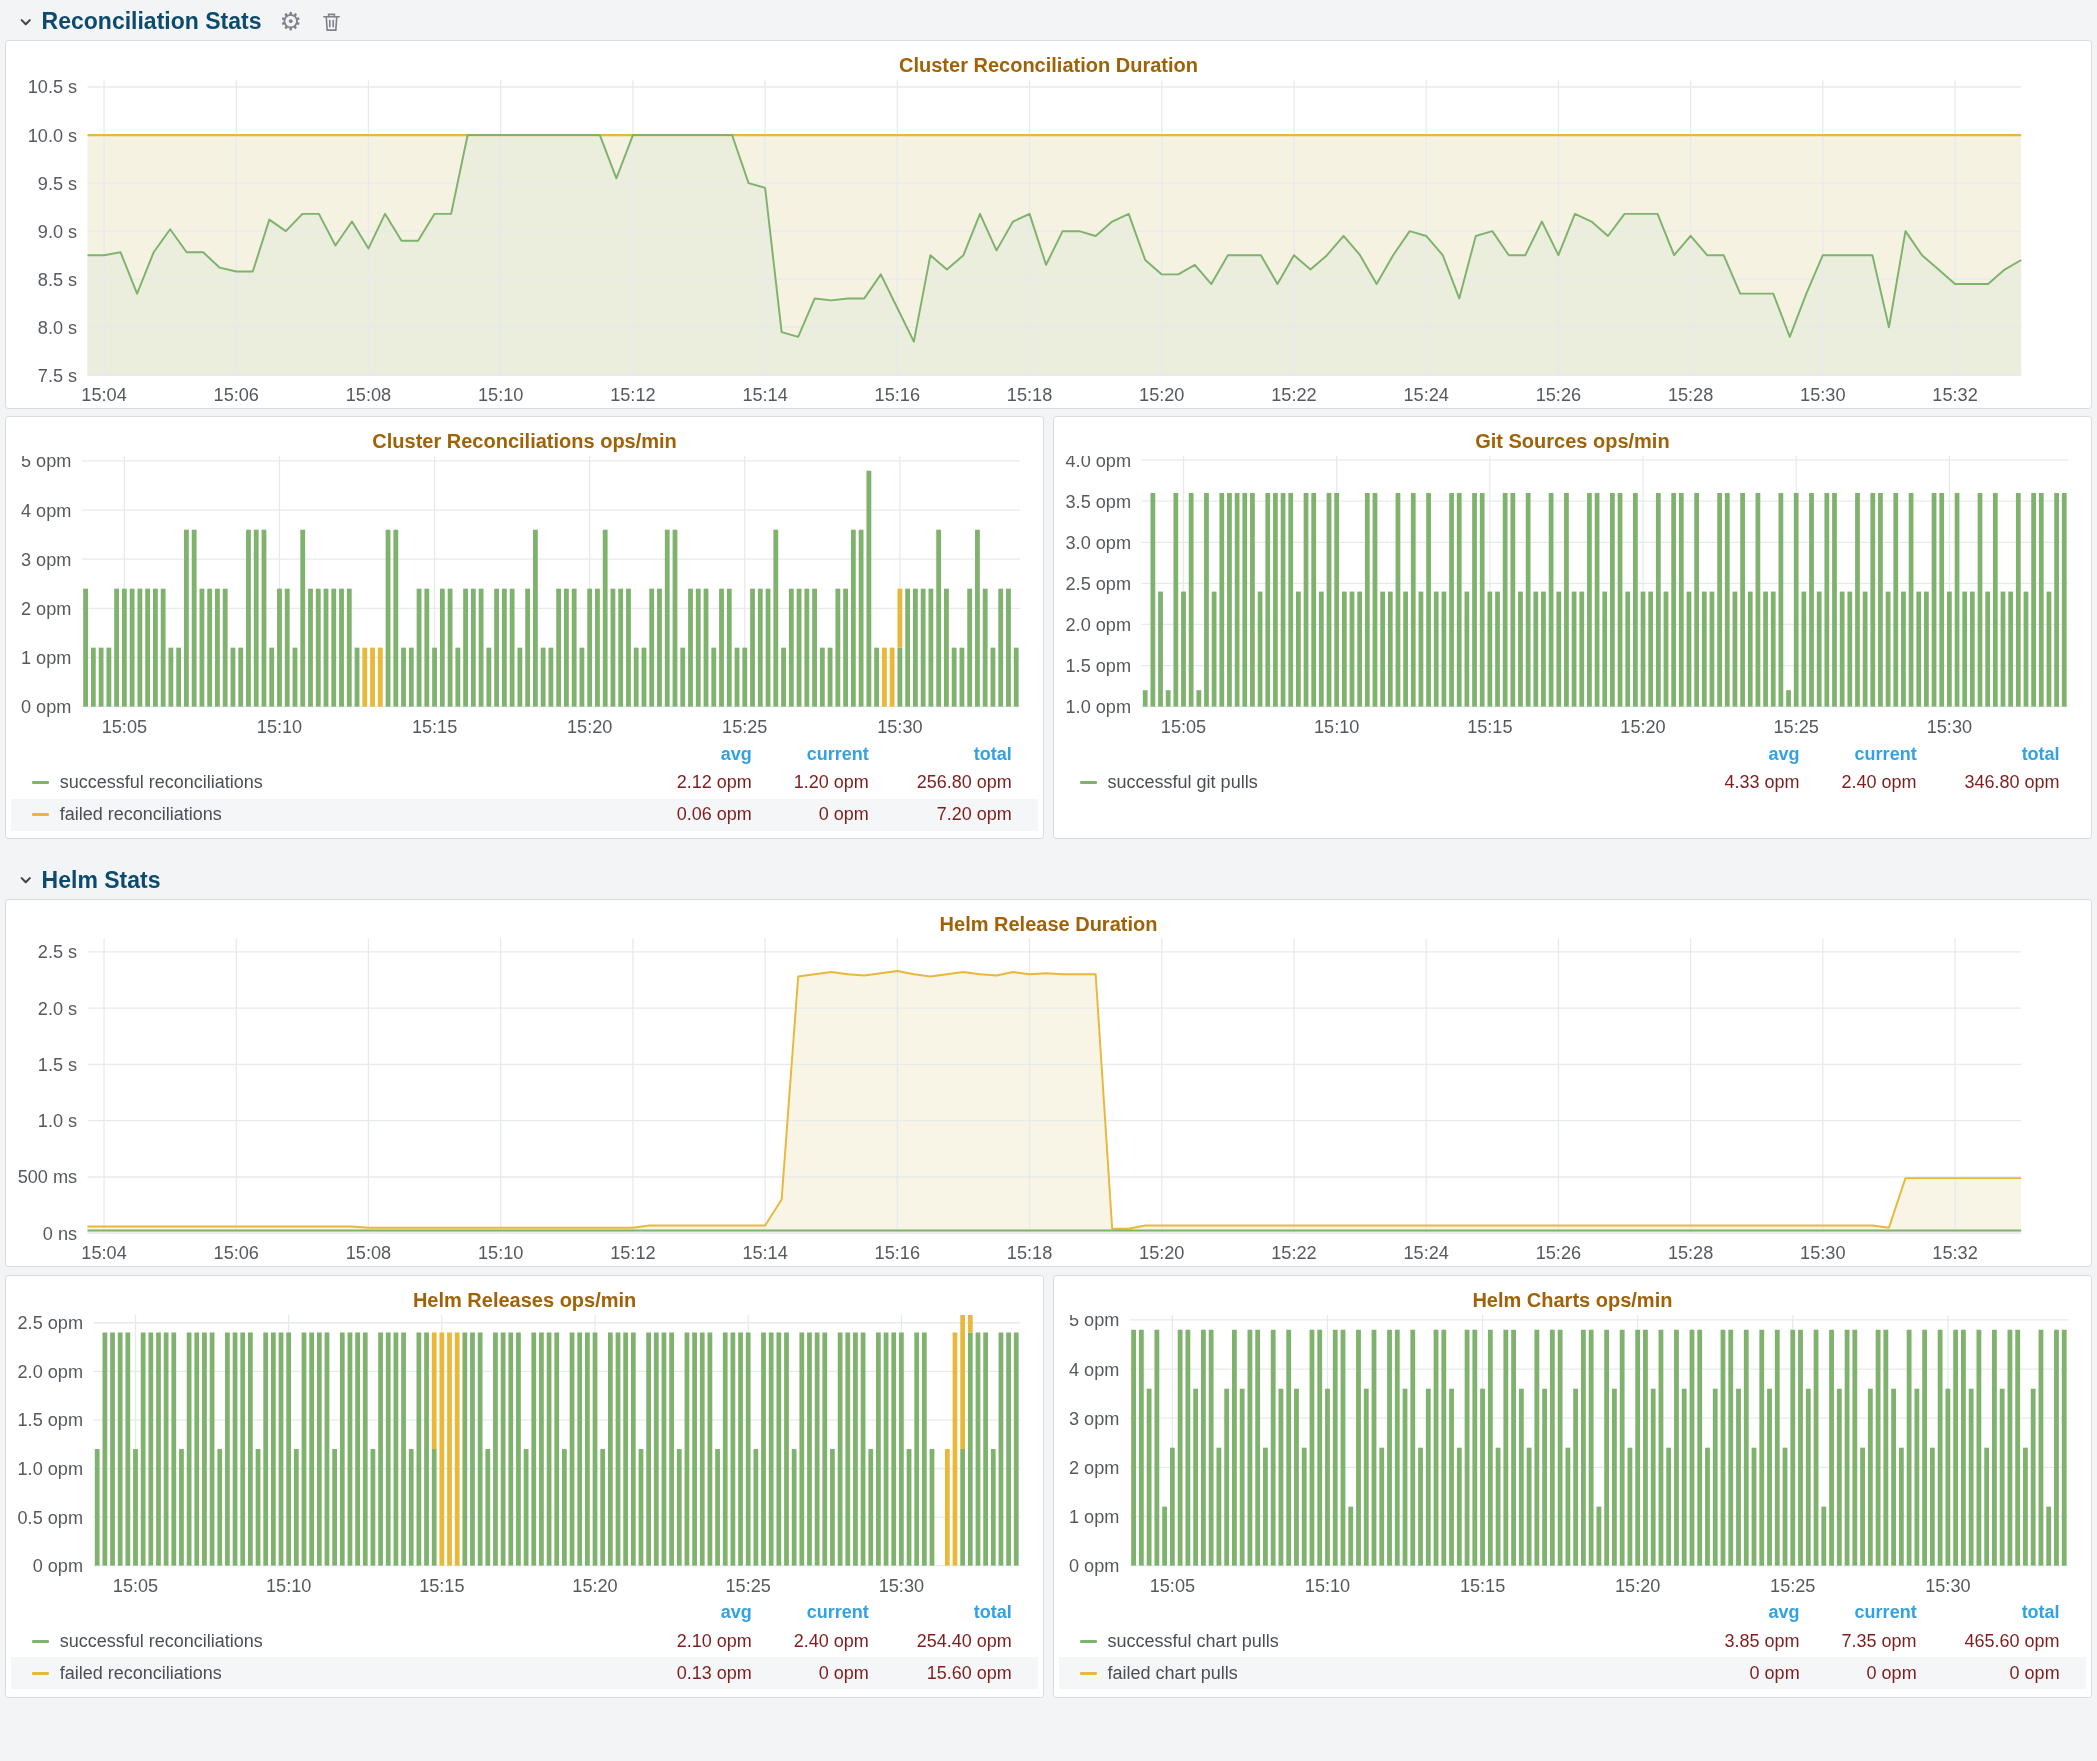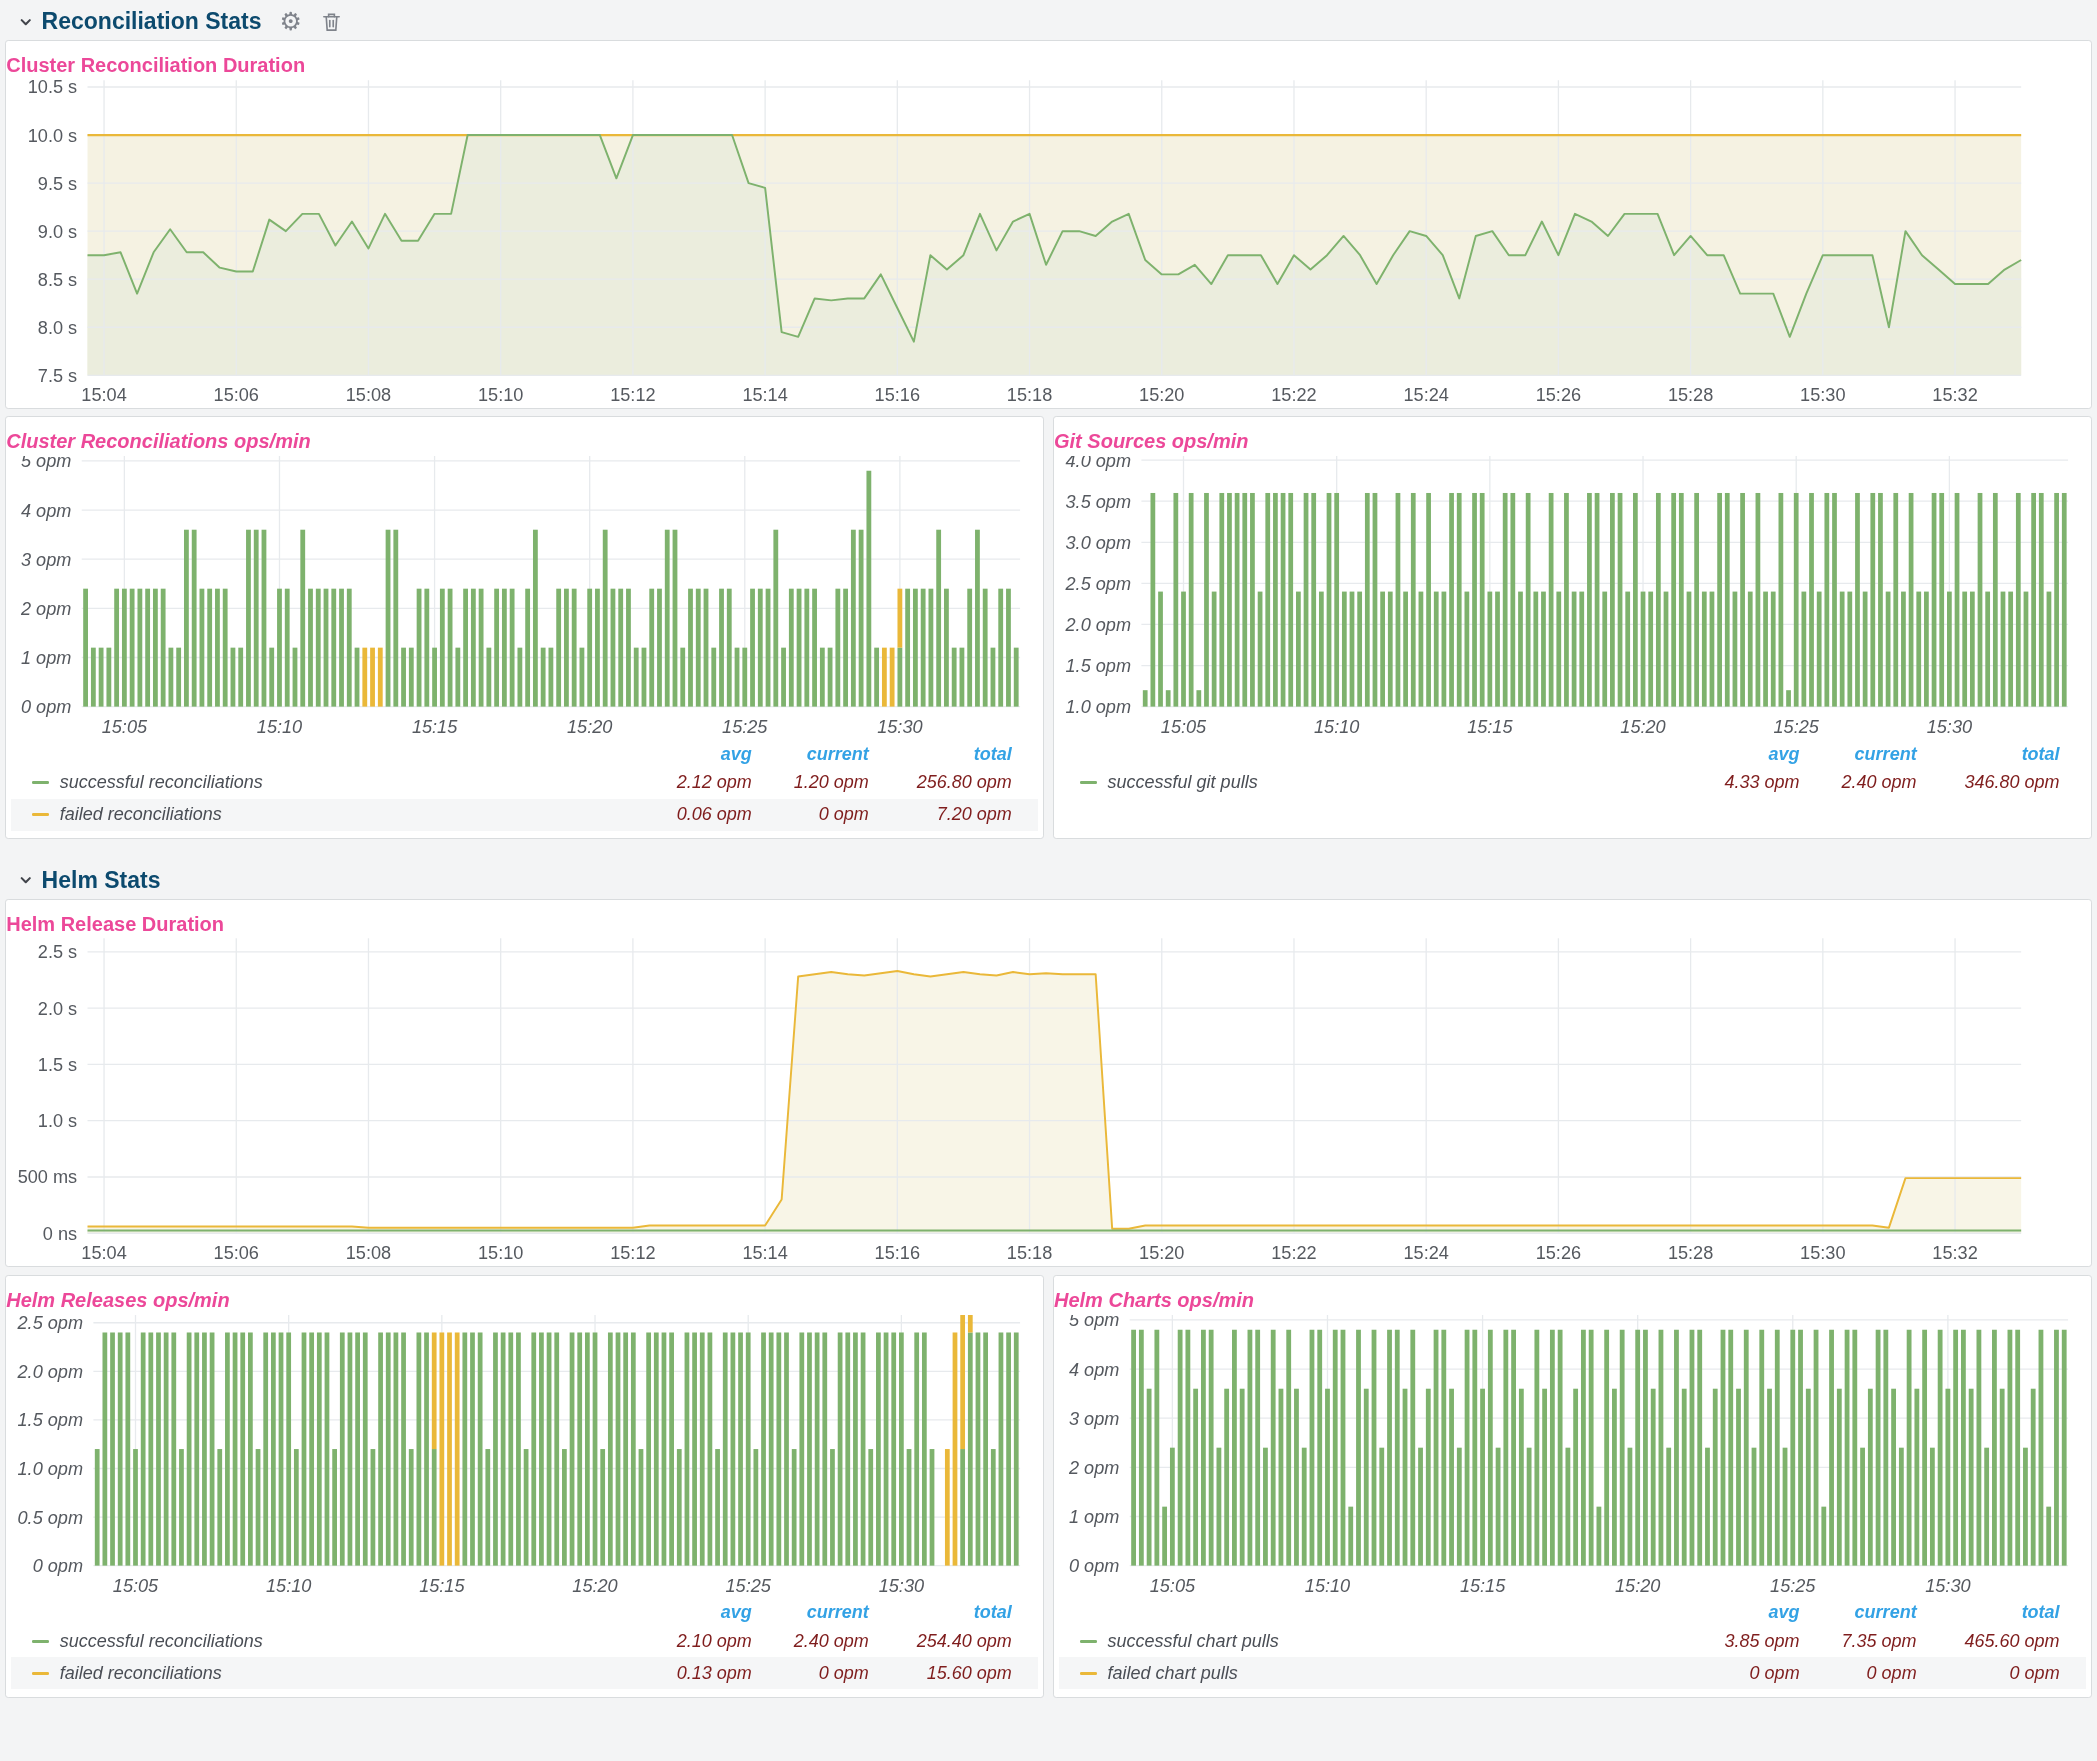--- a/index.html
+++ b/index.html
@@ -5,23 +5,23 @@
   html,body{margin:0;padding:0;background:#F3F4F5;font-family:"Liberation Sans",sans-serif;color:#41444B;}
   body{width:2097px;}
   .sec{display:flex;align-items:center;padding:7.8px 0 5.2px 15.6px;}
   .sec .chev{width:19.5px;height:19.5px;color:#41444B;margin-right:6.5px;flex:none;}
   .sec h2{font-size:23px;margin:0;font-weight:700;color:#0c4a6e;}
   .sec .ico{width:23px;height:23px;color:#7F838B;margin-left:18px;flex:none;}
   .sec .ico.gear{font-size:25px;line-height:23px;width:auto;}
   .sec2{padding-top:19.5px;}
   .panel{background:#FFFFFF;border:0.6px solid #D9DCDE;border-radius:3.2px;box-sizing:border-box;}
   .full{margin:0 5.2px 7.8px 5.2px;}
-  .row{display:flex;gap:9px;margin:0 5.2px 7.8px 5.2px;font-style:italic;}
+  .row{display:flex;gap:9px;margin:0 5.2px 7.8px 5.2px;}
   .row .panel{flex:1;min-width:0;}
-  .ptitle{text-align:left;font-size:20px;font-weight:700;color:#ec4899;padding:13px 0 2.6px 0;cursor:pointer;}
+  .ptitle{text-align:center;font-size:20px;font-weight:700;color:#a16207;padding:13px 0 2.6px 0;cursor:pointer;}
   .chart{display:block;margin:0 5.2px;}
   .h-dur{height:328px;}
   .h-bar{height:283px;}
   .legend{padding:2.6px 5.2px 7.8px 5.2px;}
   .lg-row{display:grid;grid-template-columns:1fr 117px 117px 143px;align-items:center;min-height:32px;padding:0 26px 0 21px;}
   .lg-row.head{min-height:25px;}
   .lg-row.head span{color:#33A2E5;font-weight:700;font-size:18px;text-align:right;cursor:pointer;}
   .lg-row.stripe{background:#F5F6F7;}
   .lg-name{display:flex;align-items:center;gap:10.4px;font-size:18px;color:#4A4E55;cursor:pointer;}
   .lg-mark{width:17px;height:3.2px;border-radius:1.3px;flex:none;}

